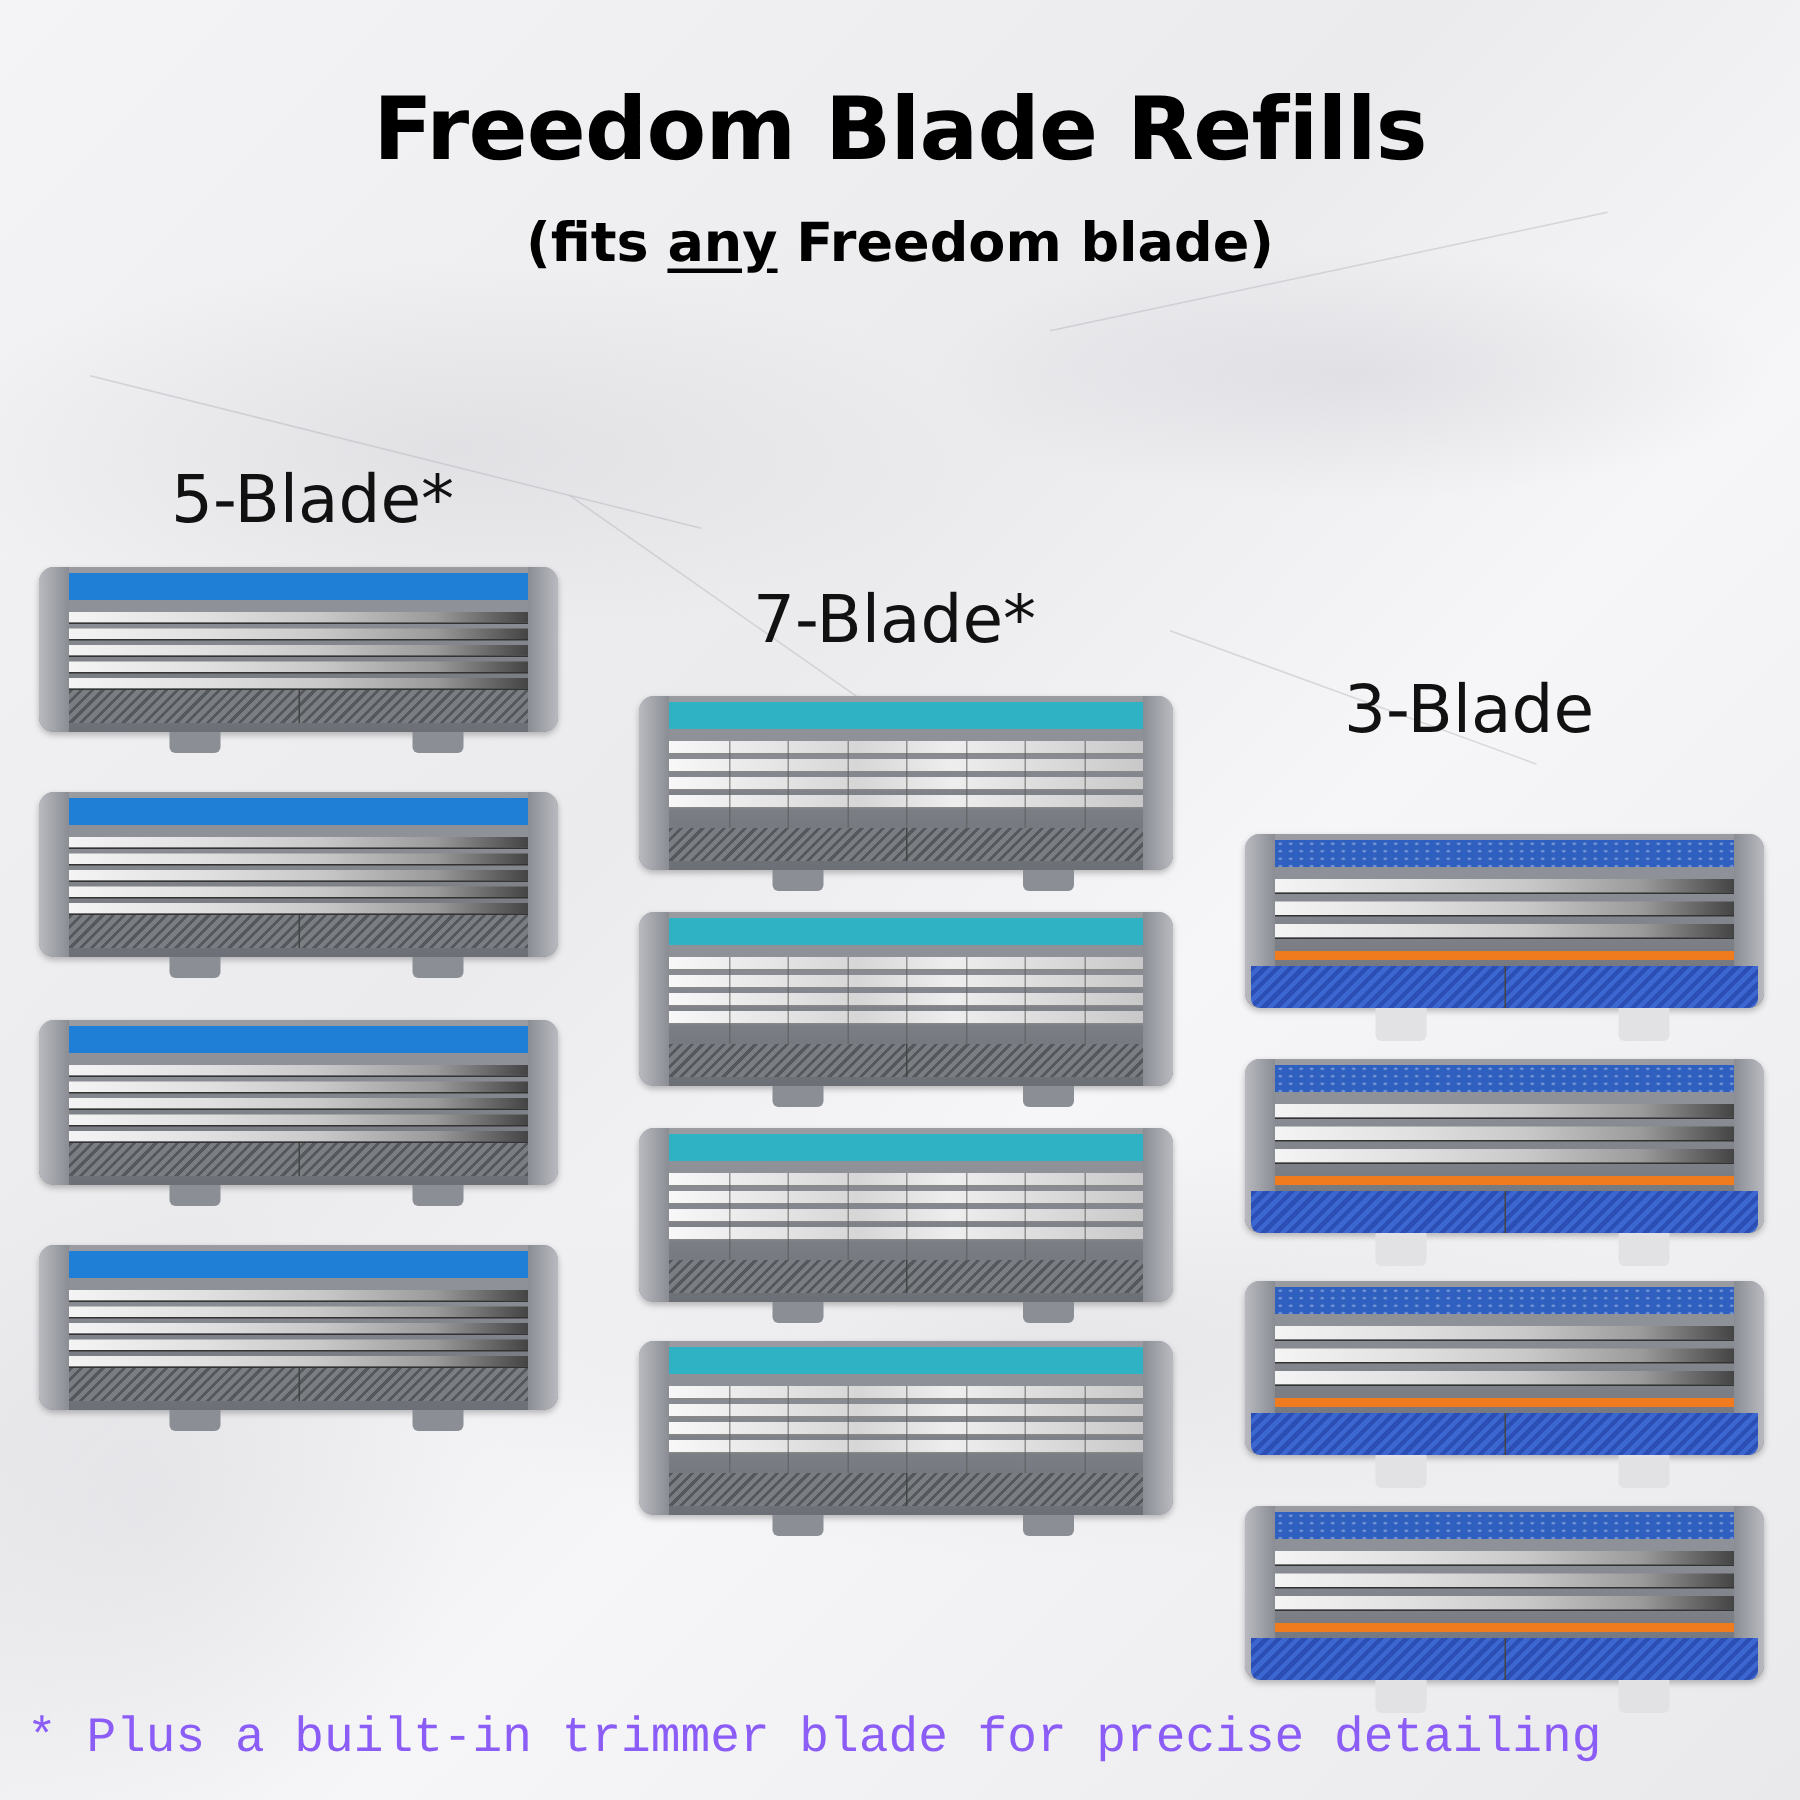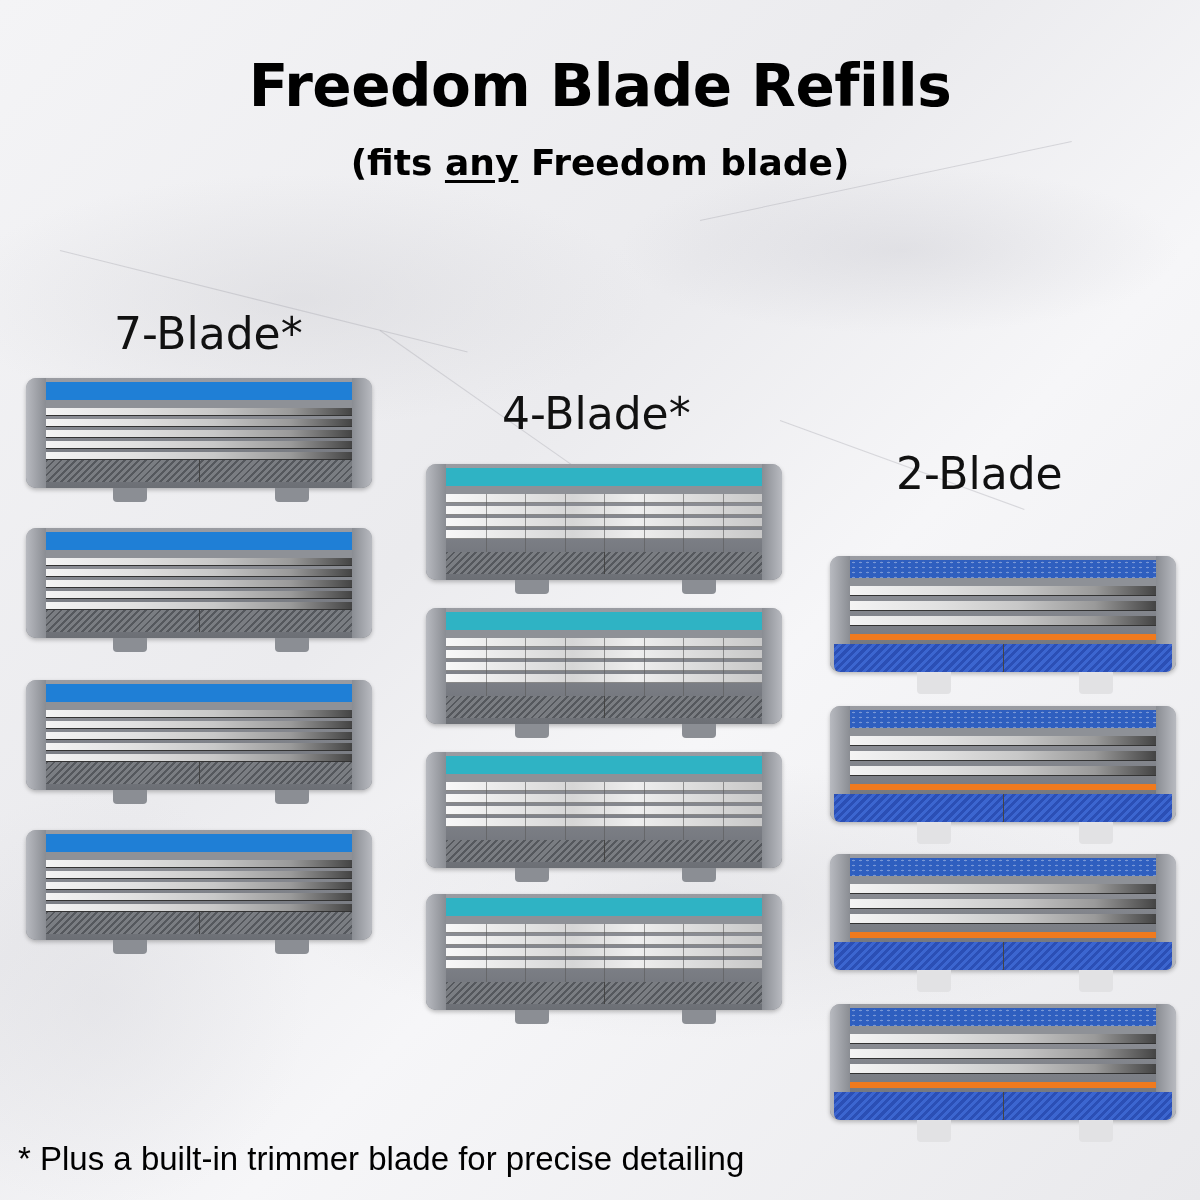--- a/index.html
+++ b/index.html
@@ -20,22 +20,22 @@
   }
   .subtitle {
     position:absolute; left:0; width:1200px; top:142px; text-align:center;
     font-family:"DejaVu Sans", sans-serif; font-weight:bold; font-size:36px; color:#000;
   }
   .subtitle u { text-decoration:underline; text-underline-offset:5px; }
   .col-label {
     position:absolute; font-family:"DejaVu Sans", sans-serif; font-size:44px; color:#111; white-space:nowrap;
   }
   .footnote {
-    position:absolute; left:18px; top:1140px; font-size:33px; color:#000000; white-space:nowrap;
-    font-family:Liberation Sans, sans-serif;
+    position:absolute; left:18px; top:1140px; font-size:33px; color:#8b5cf6; white-space:nowrap;
+    font-family:Liberation Mono, monospace;
   }
   
   .cart { position:absolute; }
   .cart .body {
     position:absolute; left:0; top:0; right:0; bottom:14px;
     background:linear-gradient(#9a9ca2,#7d8087 60%,#6c6f75);
     border-radius:10px; box-shadow:0 2px 4px rgba(0,0,0,0.25);
   }
   .cart .cap {
     position:absolute; top:0; bottom:14px; width:20px;
@@ -62,23 +62,23 @@
 <body>
 
 <div class="vein" style="left:60px;top:250px;width:420px;transform:rotate(14deg)"></div>
 <div class="vein" style="left:700px;top:220px;width:380px;transform:rotate(-12deg)"></div>
 <div class="vein" style="left:380px;top:330px;width:300px;transform:rotate(35deg)"></div>
 <div class="vein" style="left:780px;top:420px;width:260px;transform:rotate(20deg)"></div>
 
 <div class="title">Freedom Blade Refills</div>
 <div class="subtitle"><span>(fits </span><u>any</u><span> Freedom blade)</span></div>
 
-<div class="col-label" style="left:114px;top:308px;">7-Blade*</div>
-<div class="col-label" style="left:502px;top:388px;">4-Blade*</div>
-<div class="col-label" style="left:896px;top:448px;">2-Blade</div>
+<div class="col-label" style="left:114px;top:308px;">5-Blade*</div>
+<div class="col-label" style="left:502px;top:388px;">7-Blade*</div>
+<div class="col-label" style="left:896px;top:448px;">3-Blade</div>
 
 <div id="col5">
     <div class="cart b5" style="left: 26px; top: 378px; width: 346px; height: 124px;">
       <div class="body"></div>
       <div class="cap l"></div>
       <div class="cap r"></div>
       <div class="strip" style="background: rgb(31, 127, 214);"></div>
       <div class="bar"></div>
       <div class="blades">
         <div class="blade"></div>

